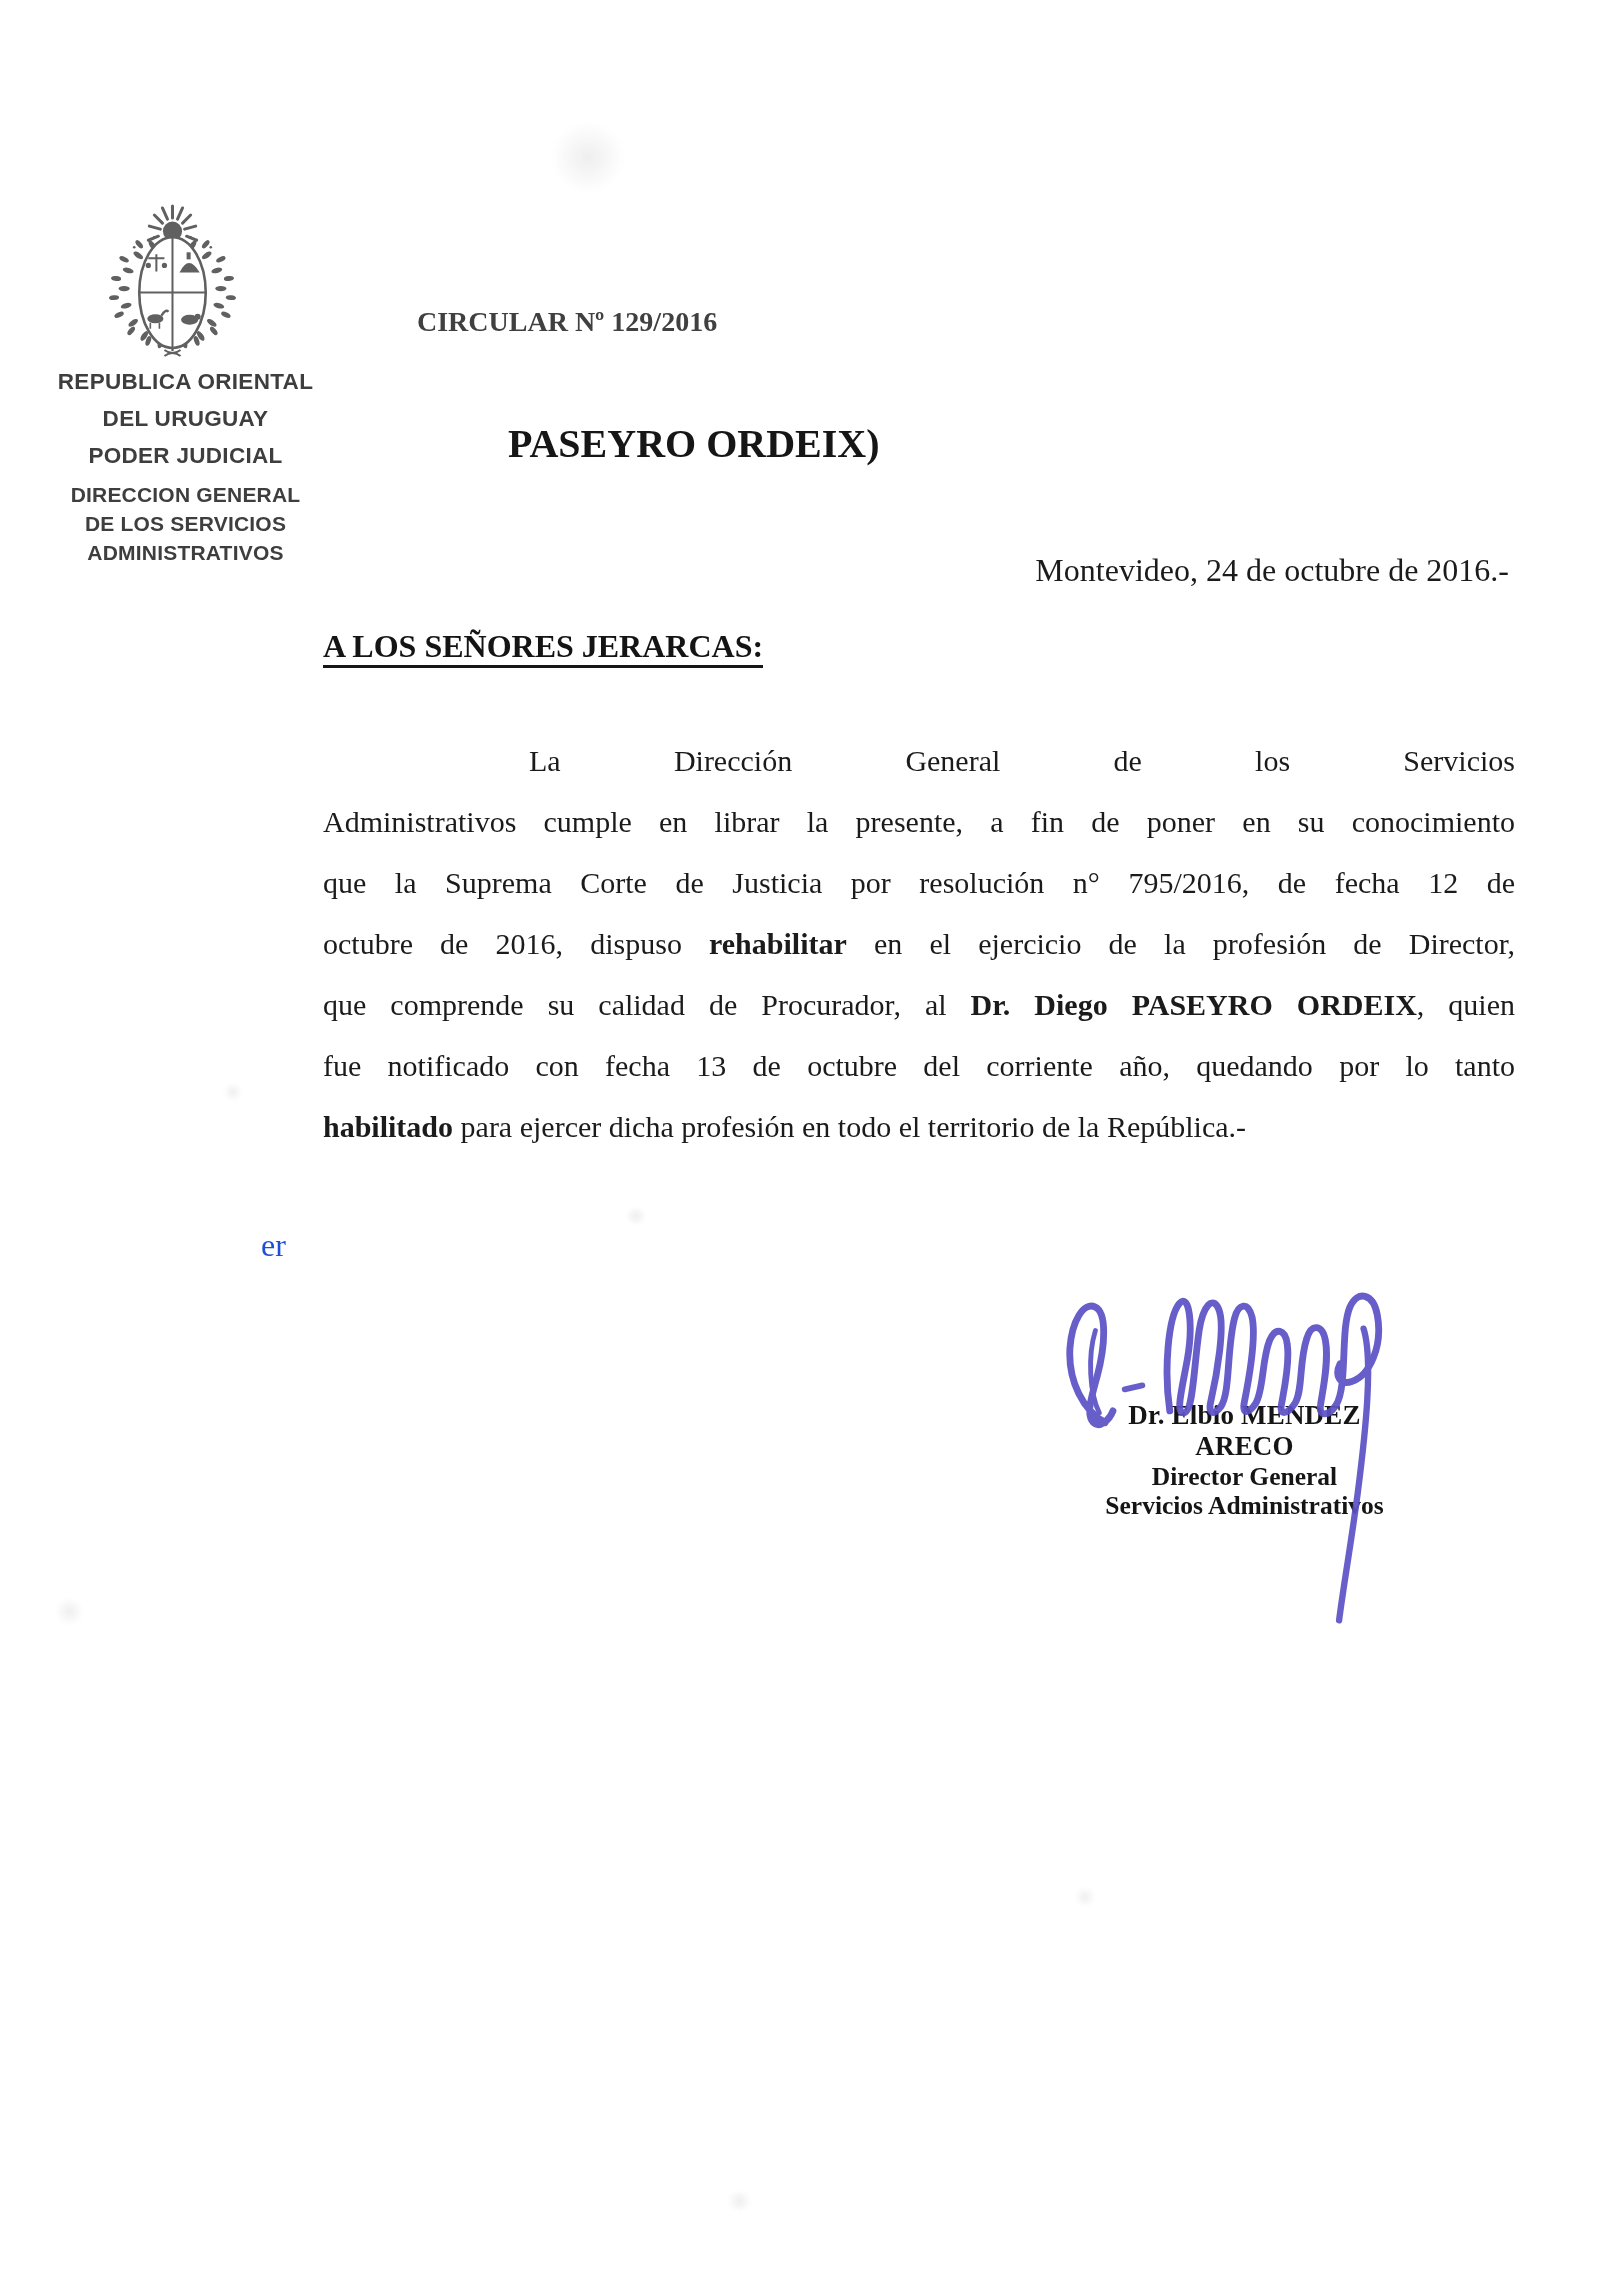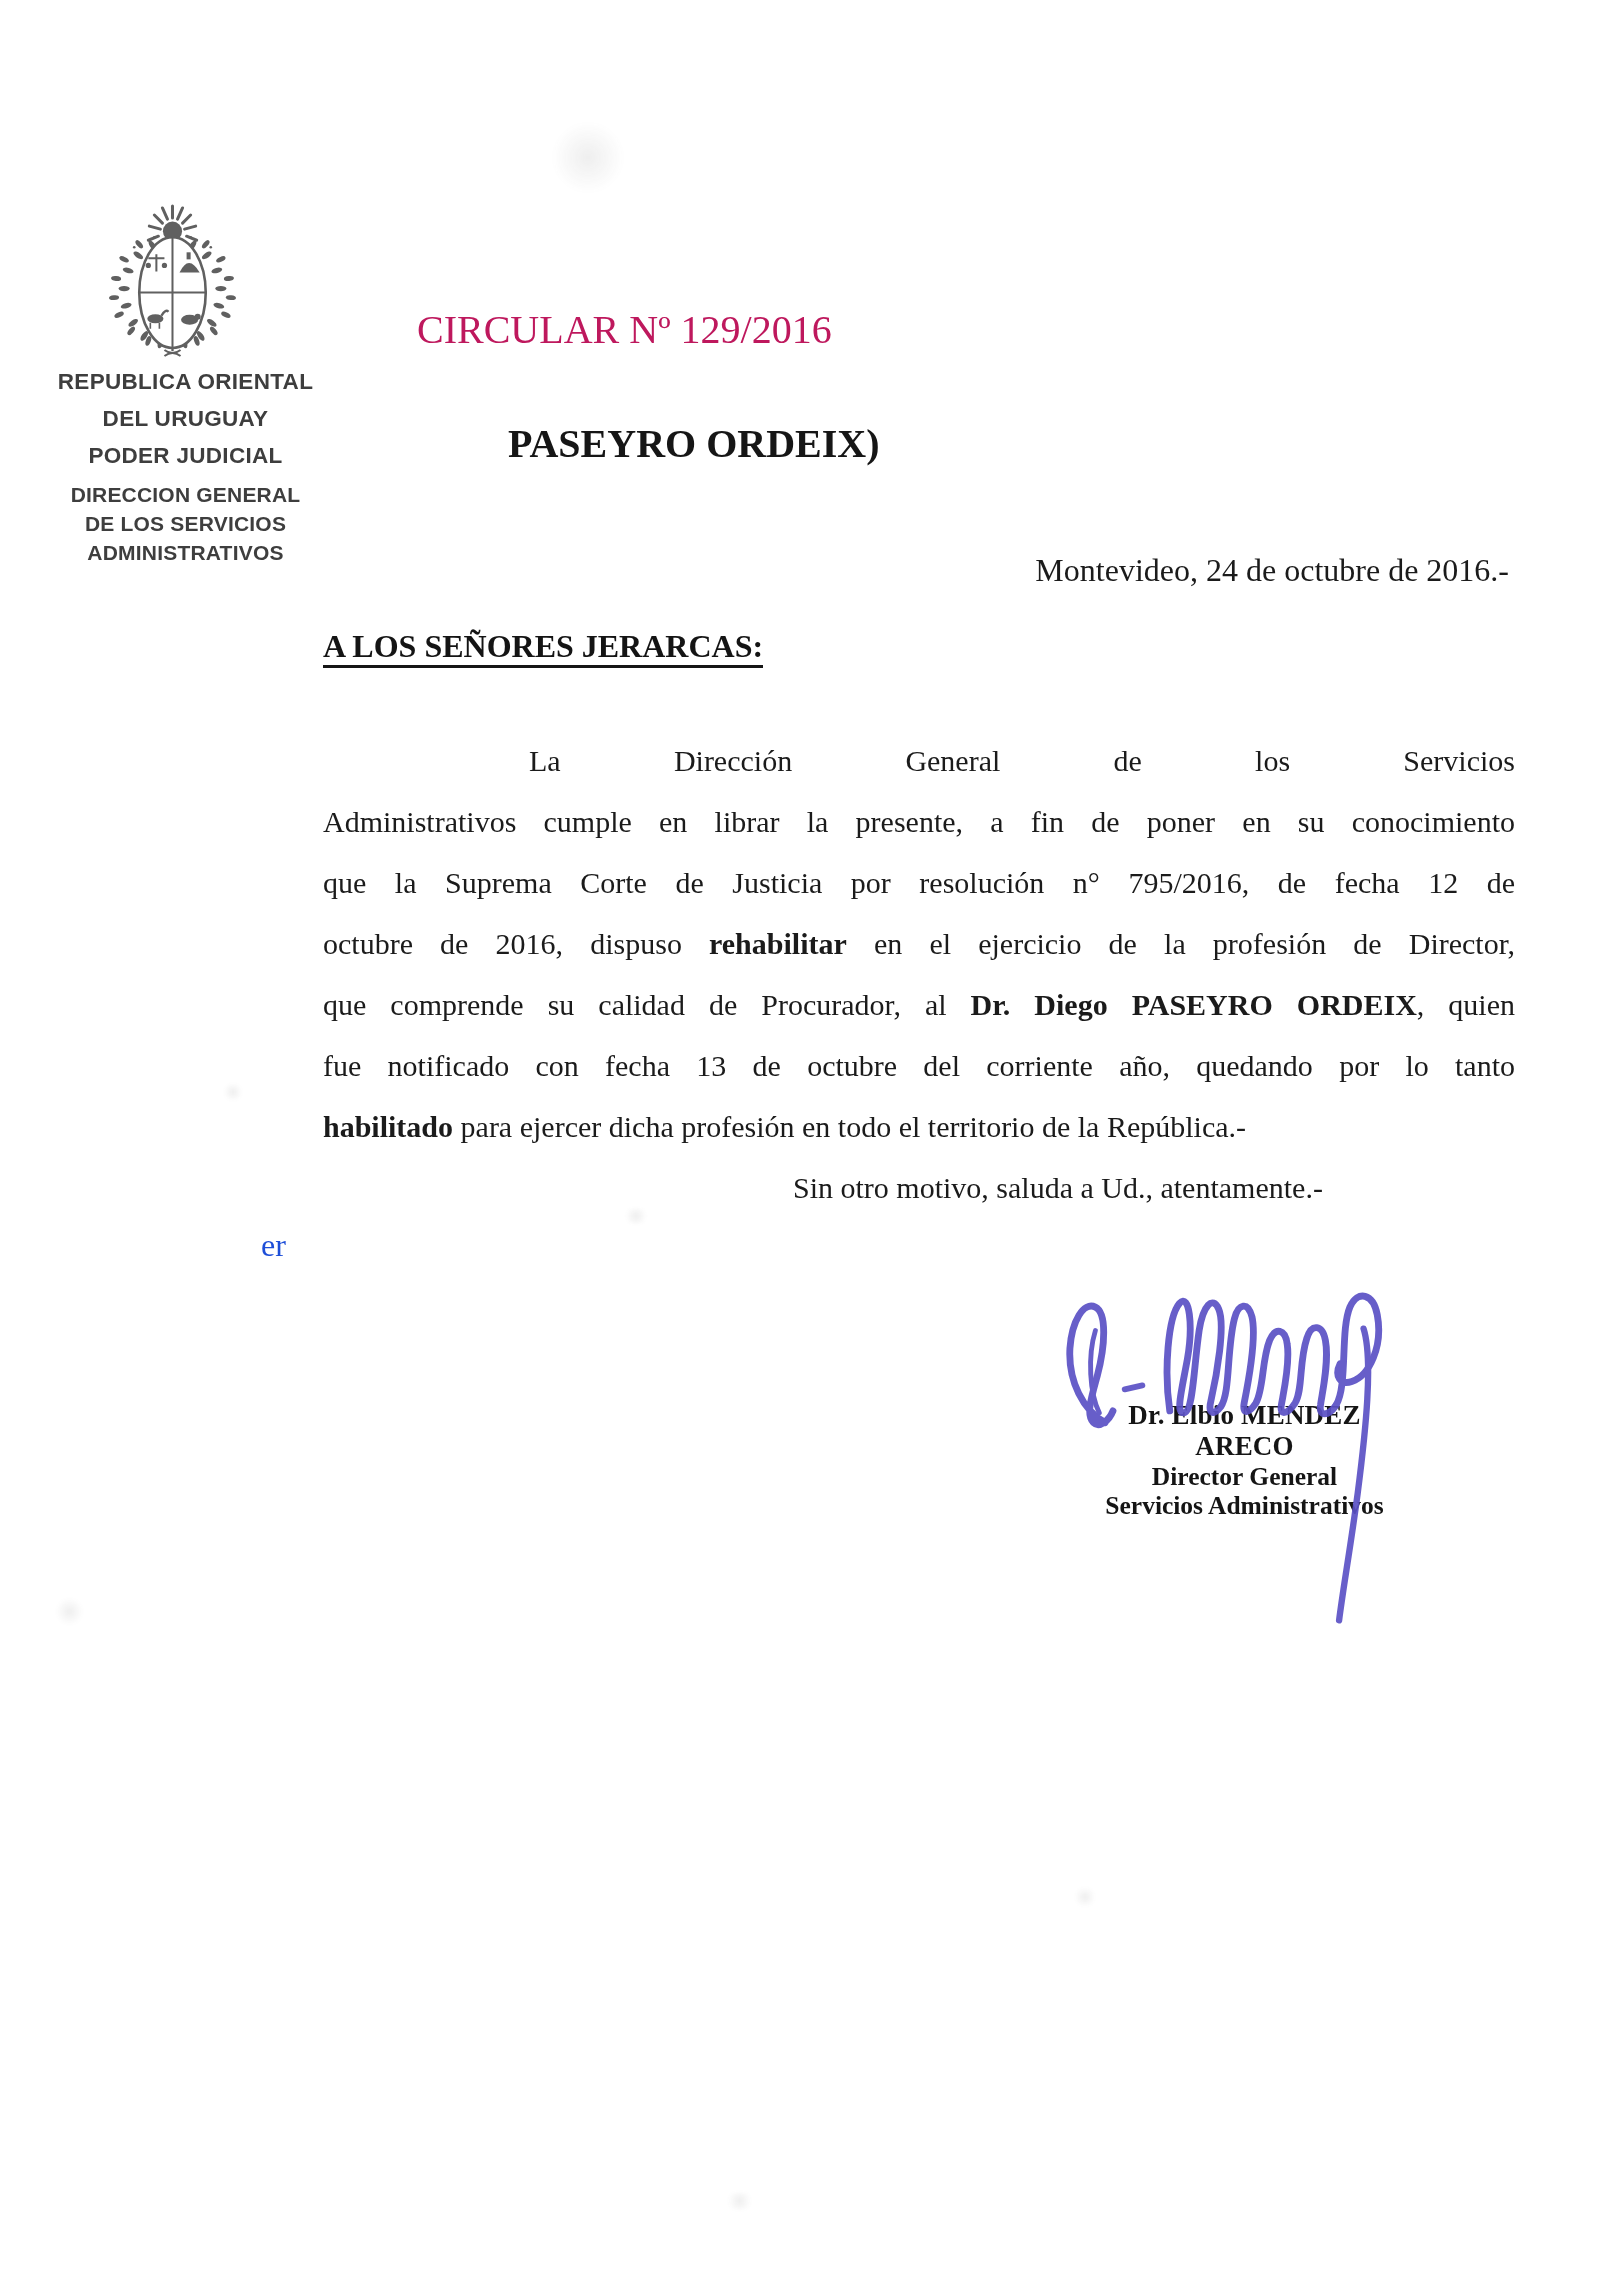--- a/index.html
+++ b/index.html
@@ -16,21 +16,21 @@
   .letterhead{
     position:absolute;left:55px;top:363px;width:261px;
     text-align:center;
     font-family:"Liberation Sans", sans-serif;
     font-weight:bold;color:#3e3e3e;
   }
   .lh-a{font-size:22.5px;line-height:37px;letter-spacing:0.3px;}
   .lh-b{font-size:21px;line-height:29px;letter-spacing:0.2px;}
   .lh-gap{height:5.9px;}
   
-  .circular-no{position:absolute;left:417px;top:306px;font-size:40px;font-weight:normal;color:#be185d;}
+  .circular-no{position:absolute;left:417px;top:306px;font-size:28px;font-weight:bold;color:#404040;}
   .ref1{
     position:absolute;left:417px;top:362px;width:1096px;
     font-size:32px;font-weight:bold;color:#161616;
     text-align:justify;text-align-last:justify;
   }
   .ref2{position:absolute;left:508px;top:420px;font-size:40px;font-weight:bold;color:#161616;}
   .date-line{position:absolute;top:552px;right:111px;font-size:32px;color:#1b1b1b;}
   .salutation{
     position:absolute;left:323px;top:628px;
     font-size:32px;font-weight:bold;color:#141414;
@@ -162,21 +162,20 @@
   <div class="salutation">A LOS SEÑORES JERARCAS:</div>
 
   <div class="body-block">
     <div class="bl ind1"><span>La Dirección General de los Servicios</span></div>
     <div class="bl"><span>Administrativos cumple en librar la presente, a fin de poner en su conocimiento</span></div>
     <div class="bl"><span>que la Suprema Corte de Justicia por resolución n° 795/2016, de fecha 12 de</span></div>
     <div class="bl"><span>octubre de 2016, dispuso </span><b class="bseg">rehabilitar</b><span> en el ejercicio de la profesión de Director,</span></div>
     <div class="bl"><span>que comprende su calidad de Procurador, al </span><b class="bseg">Dr. Diego PASEYRO ORDEIX</b><span>, quien</span></div>
     <div class="bl"><span>fue notificado con fecha 13 de octubre del corriente año, quedando por lo tanto</span></div>
     <div class="bl noj"><b class="bseg">habilitado</b><span> para ejercer dicha profesión en todo el territorio de la República.-</span></div>
-    <div class="bl noj ind2"><span>Sin otro motivo, saluda a Ud., atentamente.-</span></div>
   </div>
 
   <div class="initials">er</div>
 
   <div class="sig-name-block">
     <div class="sig-name">Dr. Elbio MENDEZ ARECO</div>
     <div class="sig-title">Director General</div>
     <div class="sig-title">Servicios Administrativos</div>
   </div>
 

